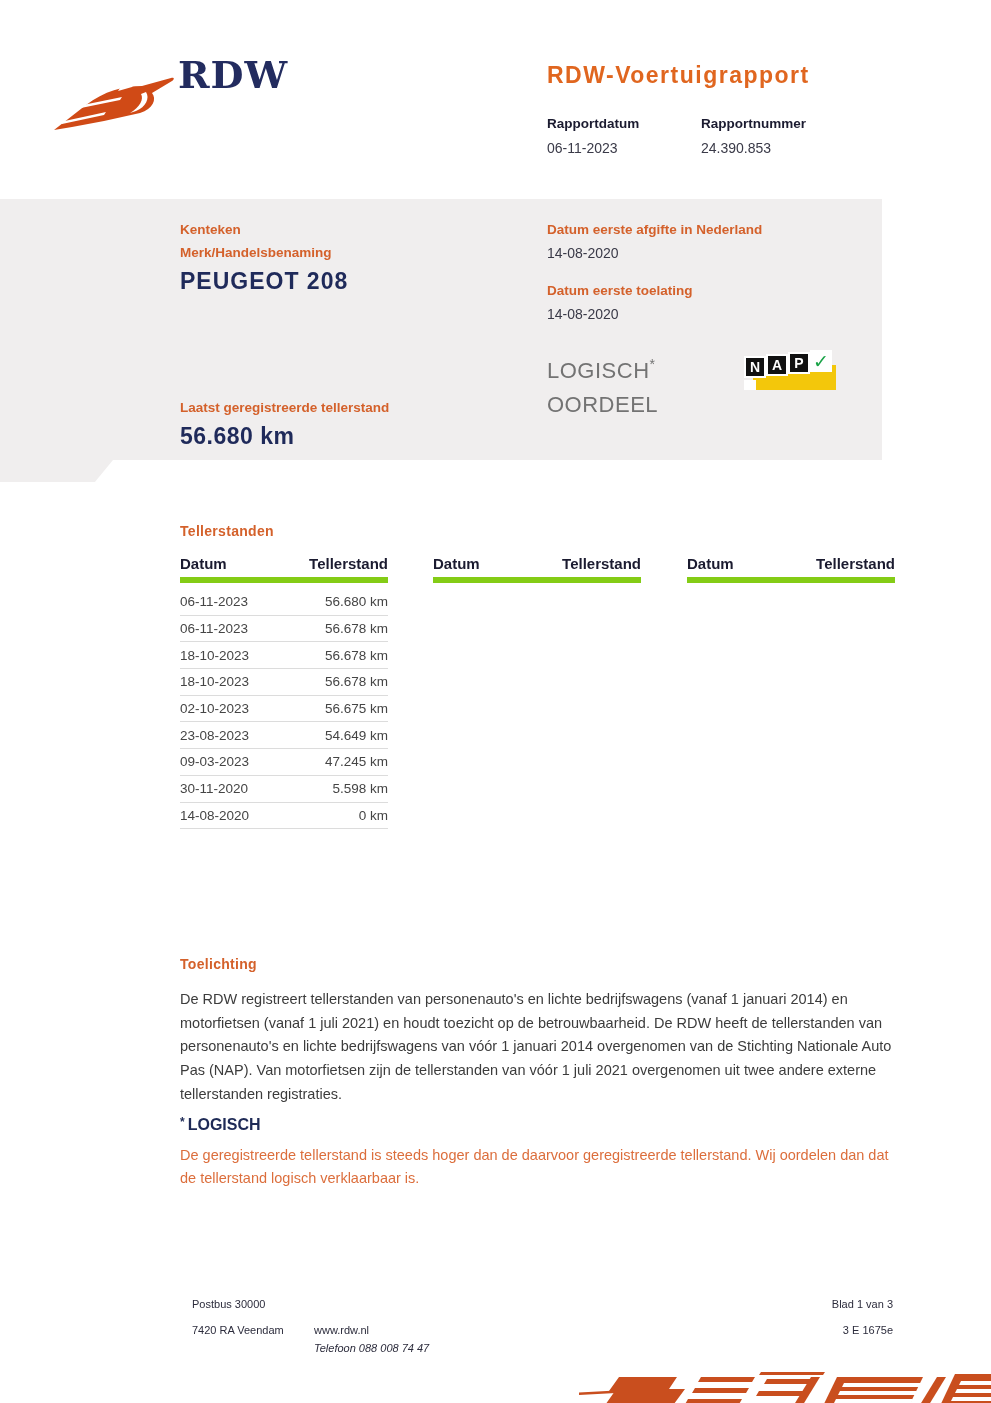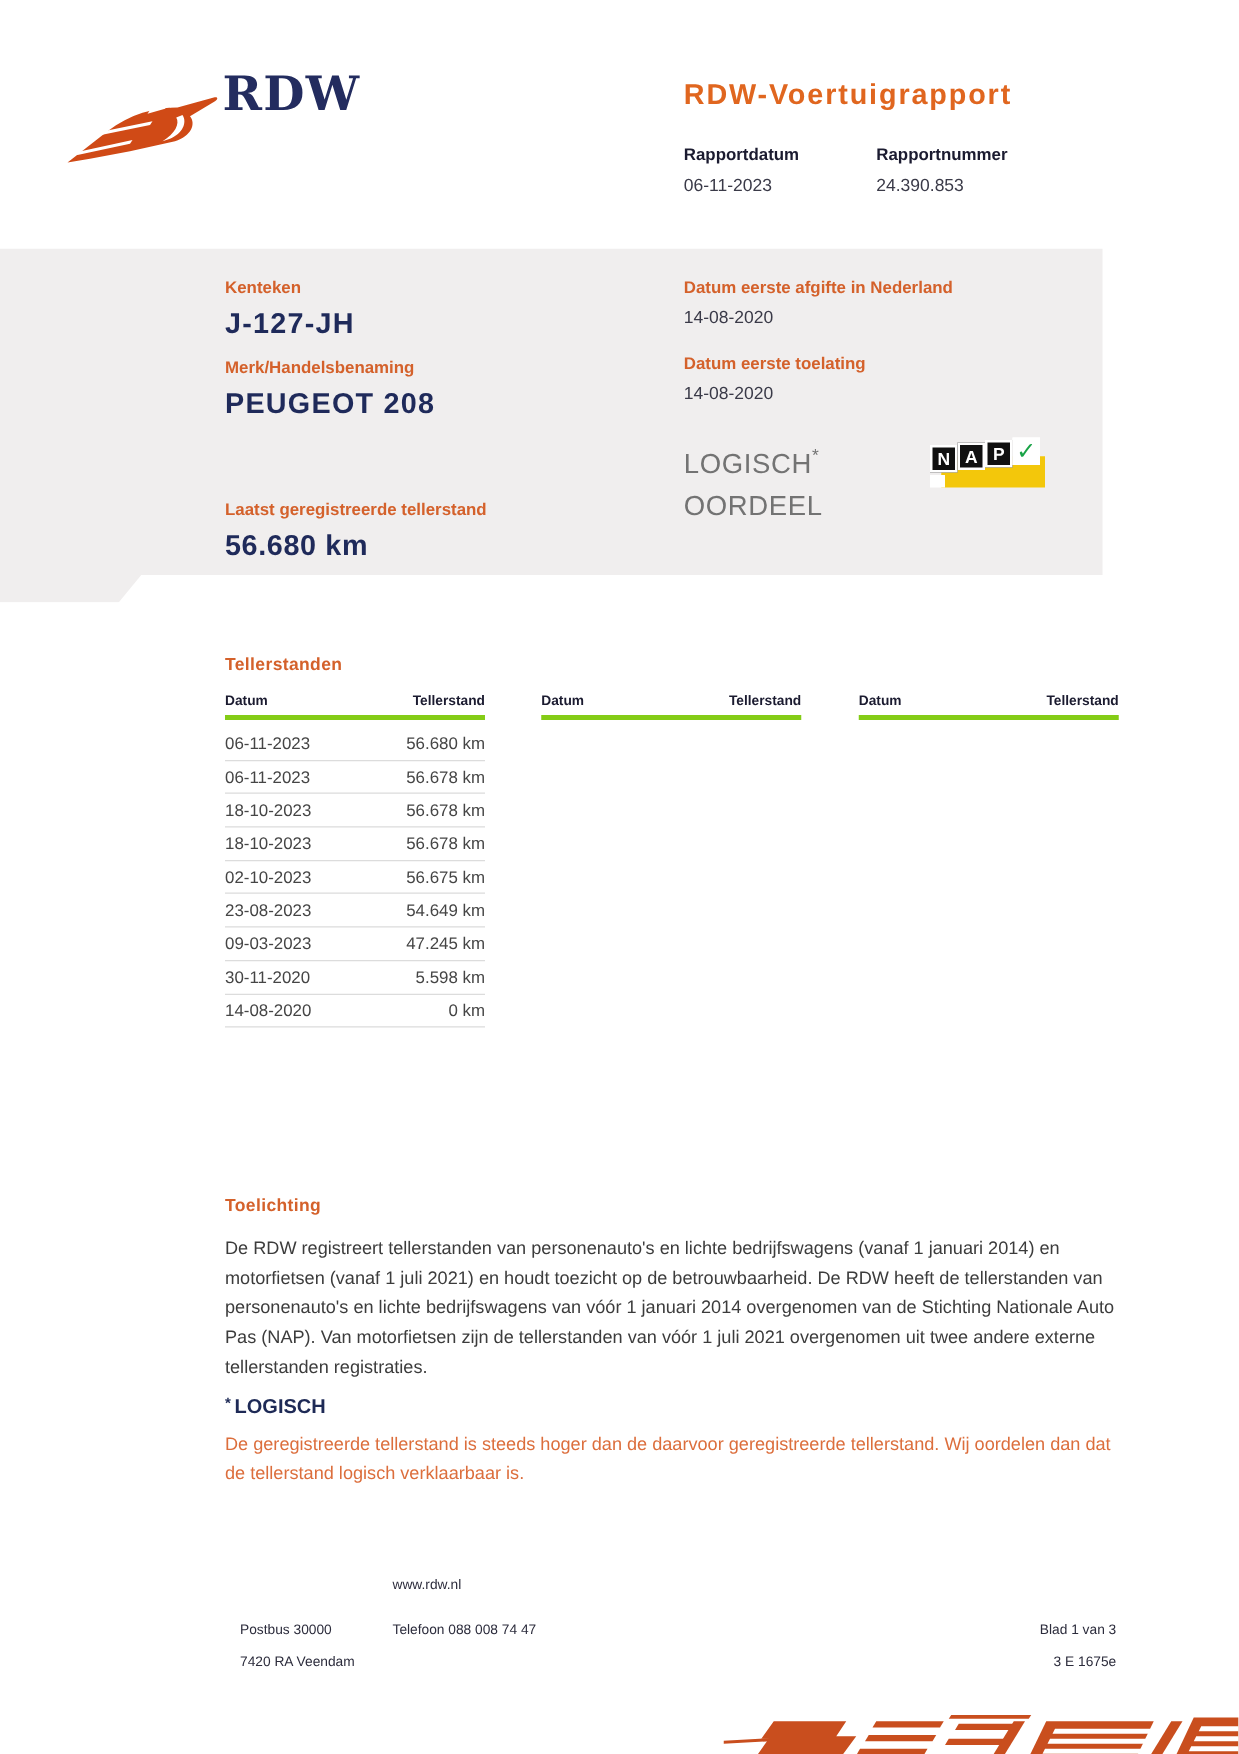--- a/index.html
+++ b/index.html
@@ -82,22 +82,22 @@
   
   .table-section { position: absolute; left: 180px; top: 513px; width: 714px; }
   .section-title { font-size: 14px; font-weight: bold; color: #d4612b; letter-spacing: 0.3px; }
   .tgroups { position: relative; margin-top: 16px; height: 260px; }
   .tgroup { position: absolute; top: 0; width: 208px; }
   .tgroup.g0 { left: 0; }
   .tgroup.g1 { left: 253px; }
   .tgroup.g2 { left: 507px; }
   .t-head {
     display: flex; justify-content: space-between;
-    font-size: 11px; font-weight: bold; color: #1b1b30;
-    padding-bottom: 5px; border-bottom: 4px solid #84cc16;
+    font-size: 15px; font-weight: bold; color: #1b1b30;
+    padding-bottom: 5px; border-bottom: 6px solid #84cc16;
   }
   .t-row {
     display: flex; justify-content: space-between;
     font-size: 13.5px; color: #454545;
     padding: 5px 0 5px 0; border-bottom: 1px solid #dcdcdc;
     height: 26.7px; align-items: center;
   }
   .t-row:first-of-type { margin-top: 6px; }
 
   
@@ -141,21 +141,20 @@
     </div>
     <div class="meta-col">
       <div class="meta-label">Rapportnummer</div>
       <div class="meta-value">24.390.853</div>
     </div>
   </div>
 
   <div class="hero">
     <div class="hero-col-left">
       <div class="fld-label">Kenteken</div>
-      <div class="fld-big">J-127-JH</div>
       <div class="fld-label">Merk/Handelsbenaming</div>
       <div class="fld-big">PEUGEOT 208</div>
     </div>
 
     <div class="hero-col-right">
       <div class="fld-label">Datum eerste afgifte in Nederland</div>
       <div class="fld-value">14-08-2020</div>
       <div class="fld-label">Datum eerste toelating</div>
       <div class="fld-value">14-08-2020</div>
     </div>
@@ -250,22 +249,22 @@
     <div class="body-par">De RDW registreert tellerstanden van personenauto's en lichte bedrijfswagens (vanaf 1 januari 2014) en motorfietsen (vanaf 1 juli 2021) en houdt toezicht op de betrouwbaarheid. De RDW heeft de tellerstanden van personenauto's en lichte bedrijfswagens van vóór 1 januari 2014 overgenomen van de Stichting Nationale Auto Pas (NAP). Van motorfietsen zijn de tellerstanden van vóór 1 juli 2021 overgenomen uit twee andere externe tellerstanden registraties.</div>
   </div>
 
   <div class="logisch-block">
     <div class="logisch-title"><span class="star">*</span><span>LOGISCH</span></div>
     <div class="orange-par">De geregistreerde tellerstand is steeds hoger dan de daarvoor geregistreerde tellerstand. Wij oordelen dan dat de tellerstand logisch verklaarbaar is.</div>
   </div>
 
   <div class="footer-item" style="left:180px; top:1288px;">Postbus 30000</div>
   <div class="footer-item" style="left:180px; top:1314px;">7420 RA Veendam</div>
-  <div class="footer-item" style="left:302px; top:1288px;">Telefoon 088 008 74 47</div>
-  <div class="footer-item" style="left:302px; top:1252px;">www.rdw.nl</div>
+  <div class="footer-item" style="left:302px; top:1332px;font-style:italic;">Telefoon 088 008 74 47</div>
+  <div class="footer-item" style="left:302px; top:1314px;">www.rdw.nl</div>
   <div class="footer-item f-r" style="right:98px; top:1288px;">Blad 1 van 3</div>
   <div class="footer-item f-r" style="right:98px; top:1314px;">3 E 1675e</div>
 
   <svg class="bottom-art" viewBox="0 0 420 48">
     <g fill="#c94e1e">
       <polygon points="8,27.5 82,23.5 82,26 8,30"></polygon>
       <polygon points="48,12 106,12 98,24 114,24 100,43 32,43 44,26 38,26"></polygon>
       <polygon points="130,12 184,12 181,17 127,17"></polygon>
       <polygon points="124,23 178,23 175,28 121,28"></polygon>
       <polygon points="117,34 171,34 167,41 113,41"></polygon>

